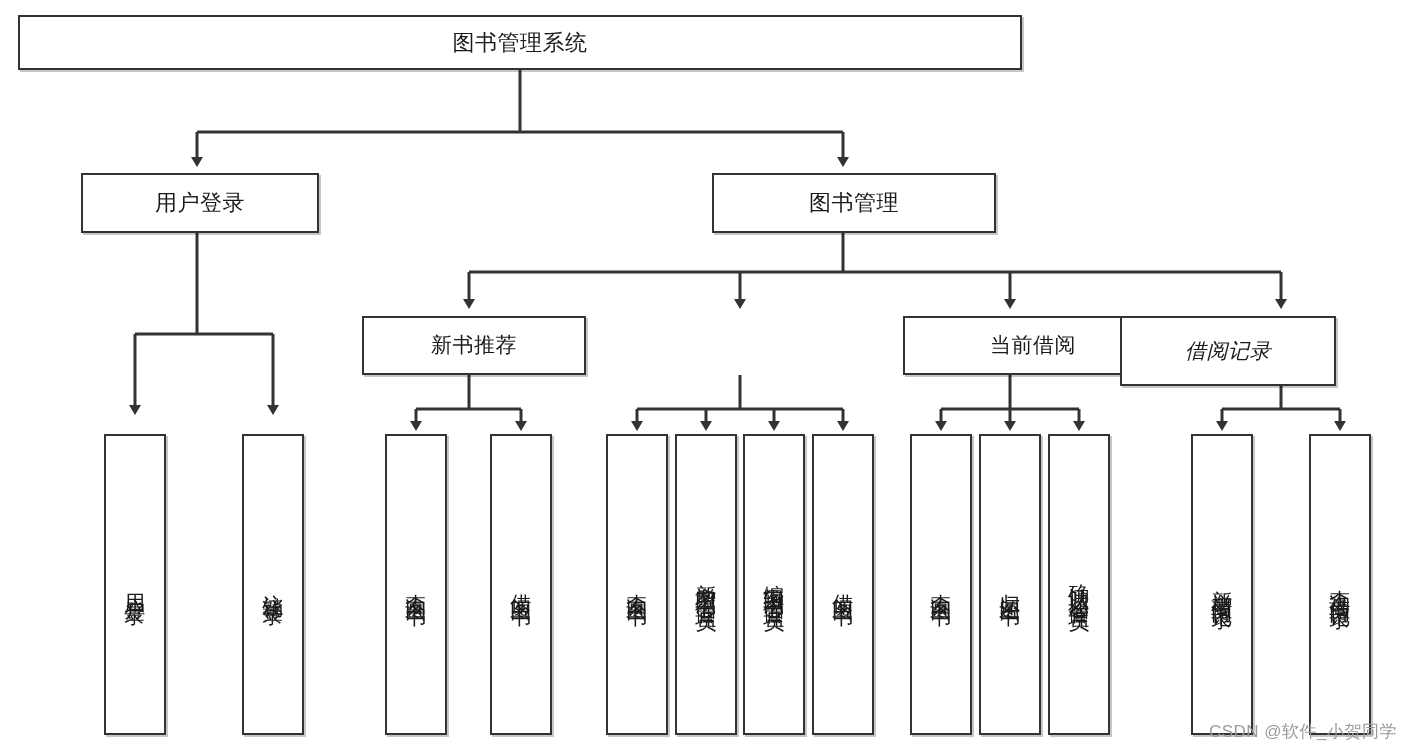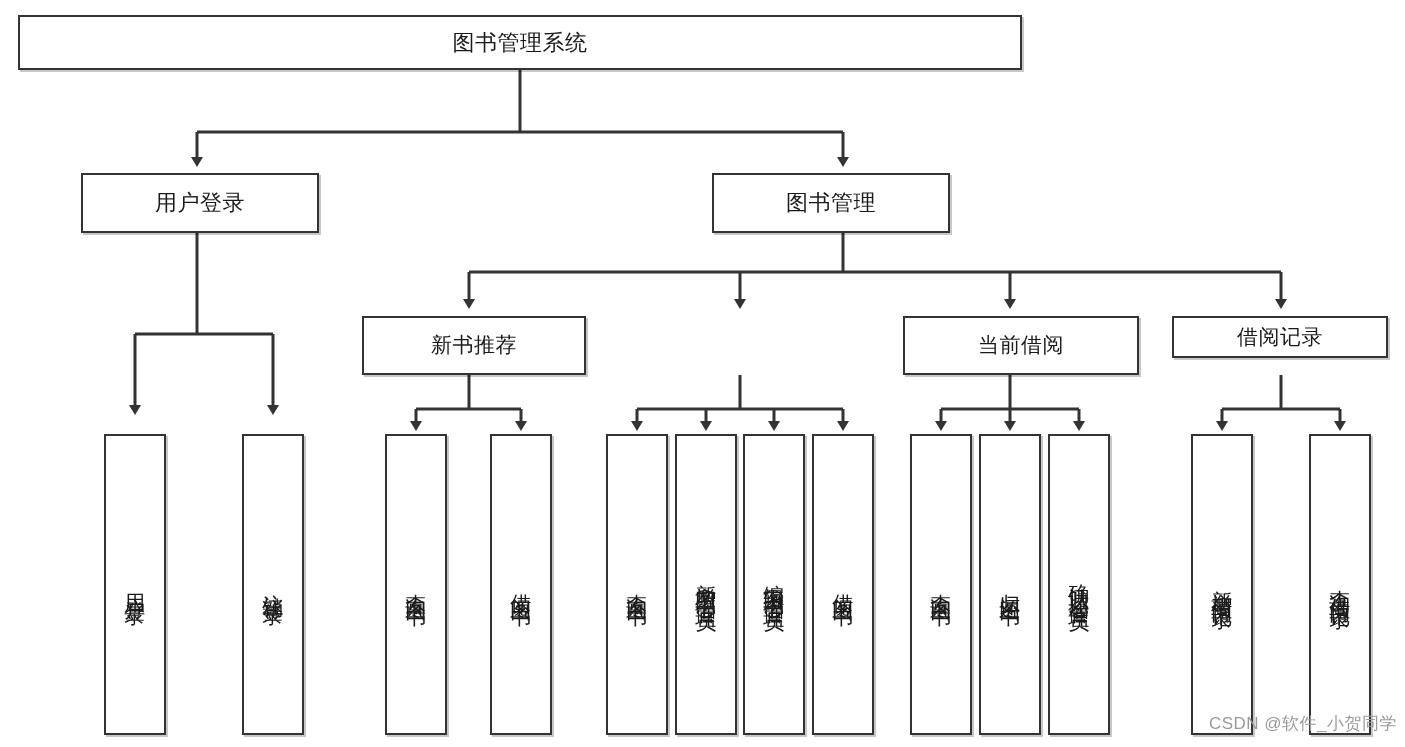--- a/index.html
+++ b/index.html
@@ -56,21 +56,21 @@
     white-space: nowrap;
     max-height: 100%;
   }
   .node.root .label { font-size: 22px; }
   .node.level1 .label { font-size: 22px; }
   .node.level2 .label { font-size: 21px; }
 
   #watermark {
     position: absolute;
     right: 8px;
-    bottom: 12px;
+    bottom: 4px;
     font-size: 17px;
     color: #9a9a9a;
     letter-spacing: 0.5px;
     z-index: 5;
     white-space: nowrap;
   }
 </style>
 </head>
 <body>
 
@@ -126,31 +126,31 @@
     </g>
   </svg>
 
   <div class="node root" style="left:18px; top:15px; width:1004px; height:55px;text-align:center;">
     <span class="label">图书管理系统</span>
   </div>
 
   <div class="node level1" style="left:81px; top:173px; width:238px; height:60px;">
     <span class="label">用户登录</span>
   </div>
-  <div class="node level1" style="left:712px; top:173px; width:238px; height:60px;">
+  <div class="node level1" style="left:712px; top:173px; width:284px; height:60px;">
     <span class="label">图书管理</span>
   </div>
 
   <div class="node level2" style="left:362px; top:316px; width:224px; height:59px;">
     <span class="label">新书推荐</span>
   </div>
-  <div class="node level2" style="left:903px; top:316px; width:236px; height:59px;">
+  <div class="node level2" style="left:903px; top:316px; width:260px; height:59px;">
     <span class="label">当前借阅</span>
   </div>
-  <div class="node level2" style="left:1172px; top:316px; width:216px; height:42px;">
+  <div class="node level2" style="left:1120px; top:316px; width:216px; height:70px;font-style:italic;">
     <span class="label">借阅记录</span>
   </div>
 
   <div class="node vertical" style="left:104px; top:434px; width:62px; height:301px;">
     <span class="label">用户登录</span>
   </div>
   <div class="node vertical" style="left:242px; top:434px; width:62px; height:301px;">
     <span class="label">注销登录</span>
   </div>
 

